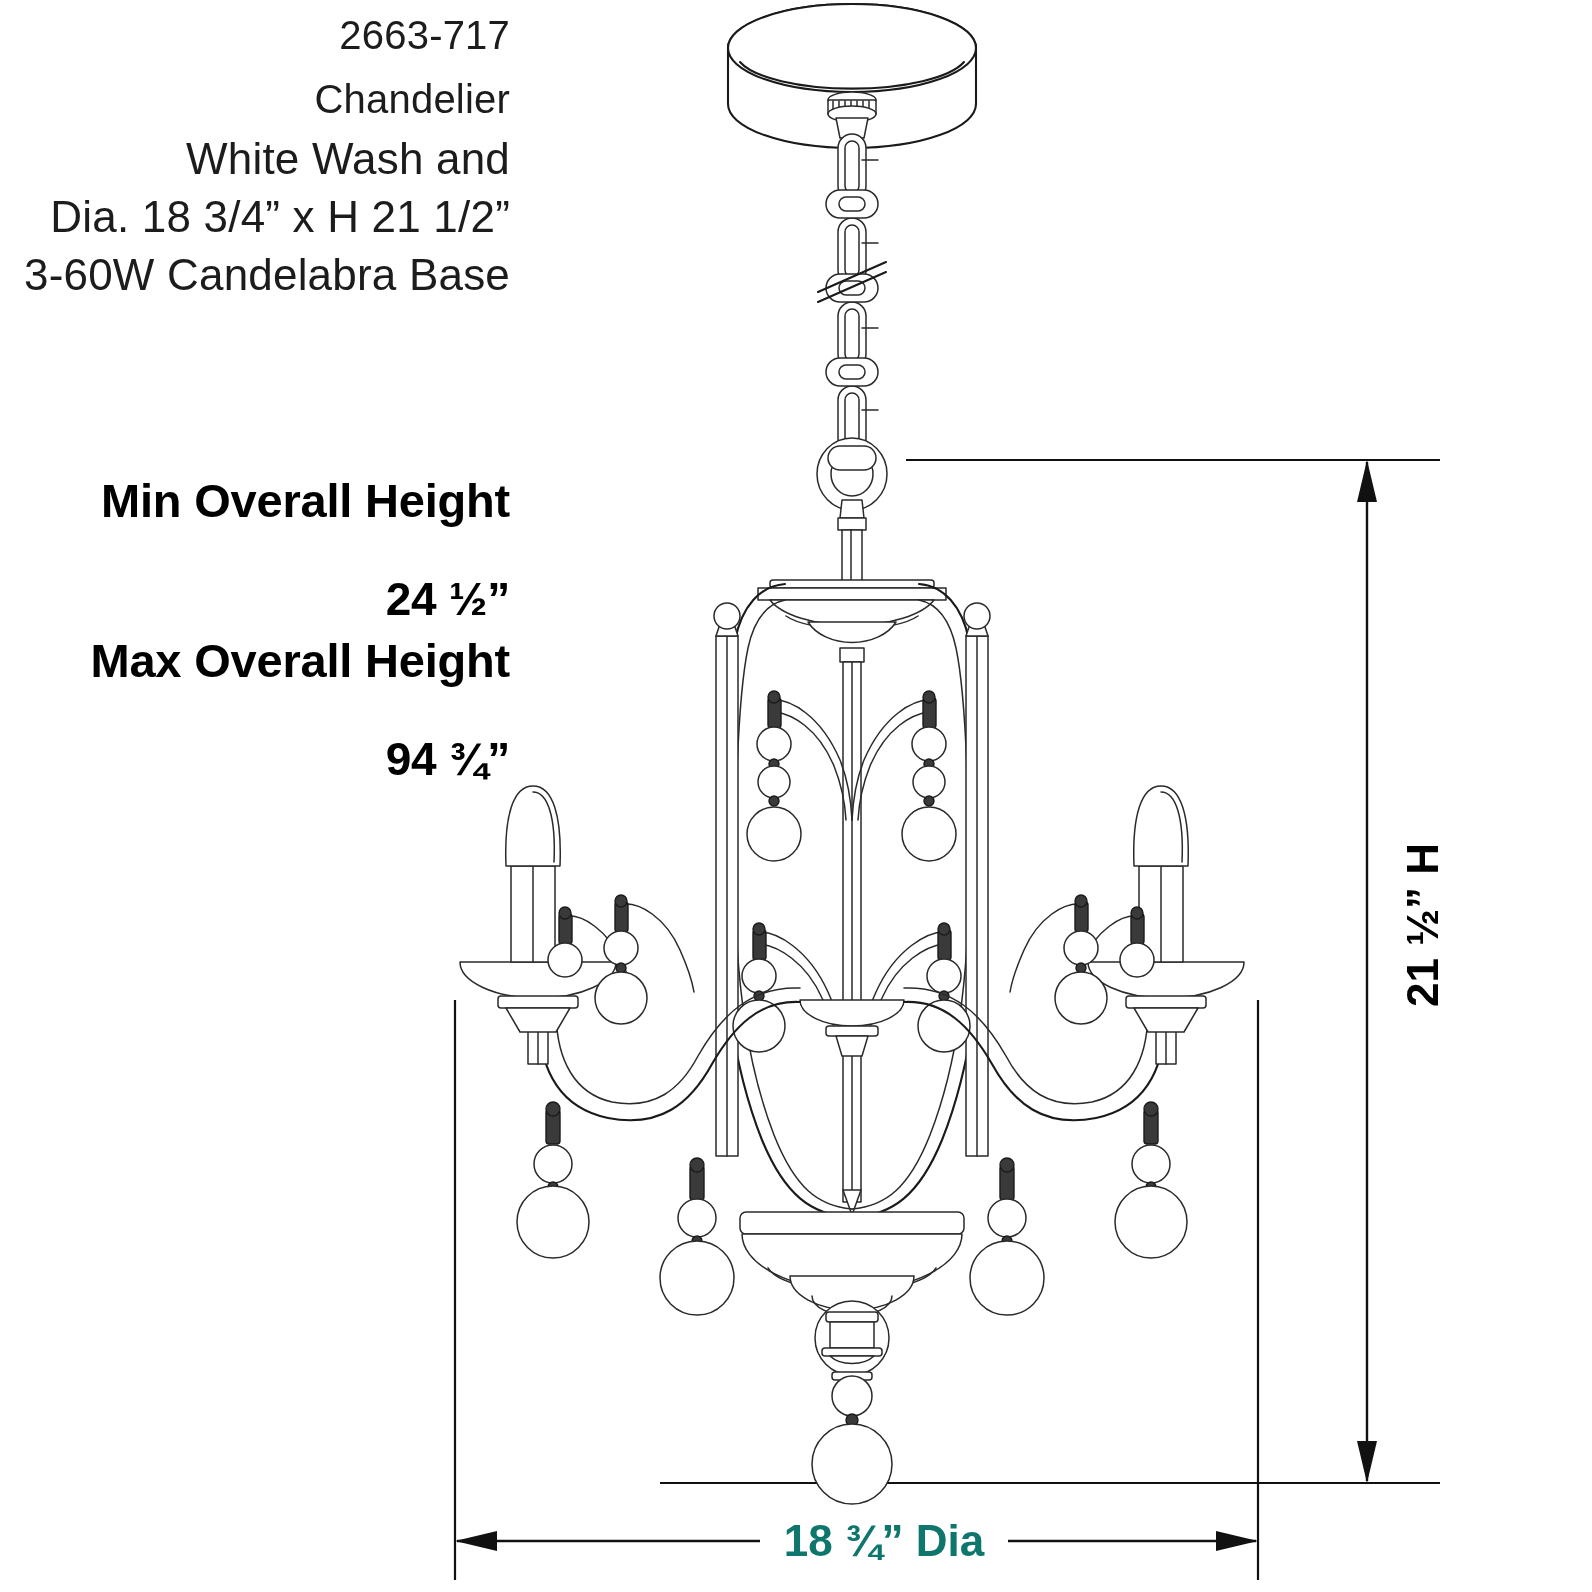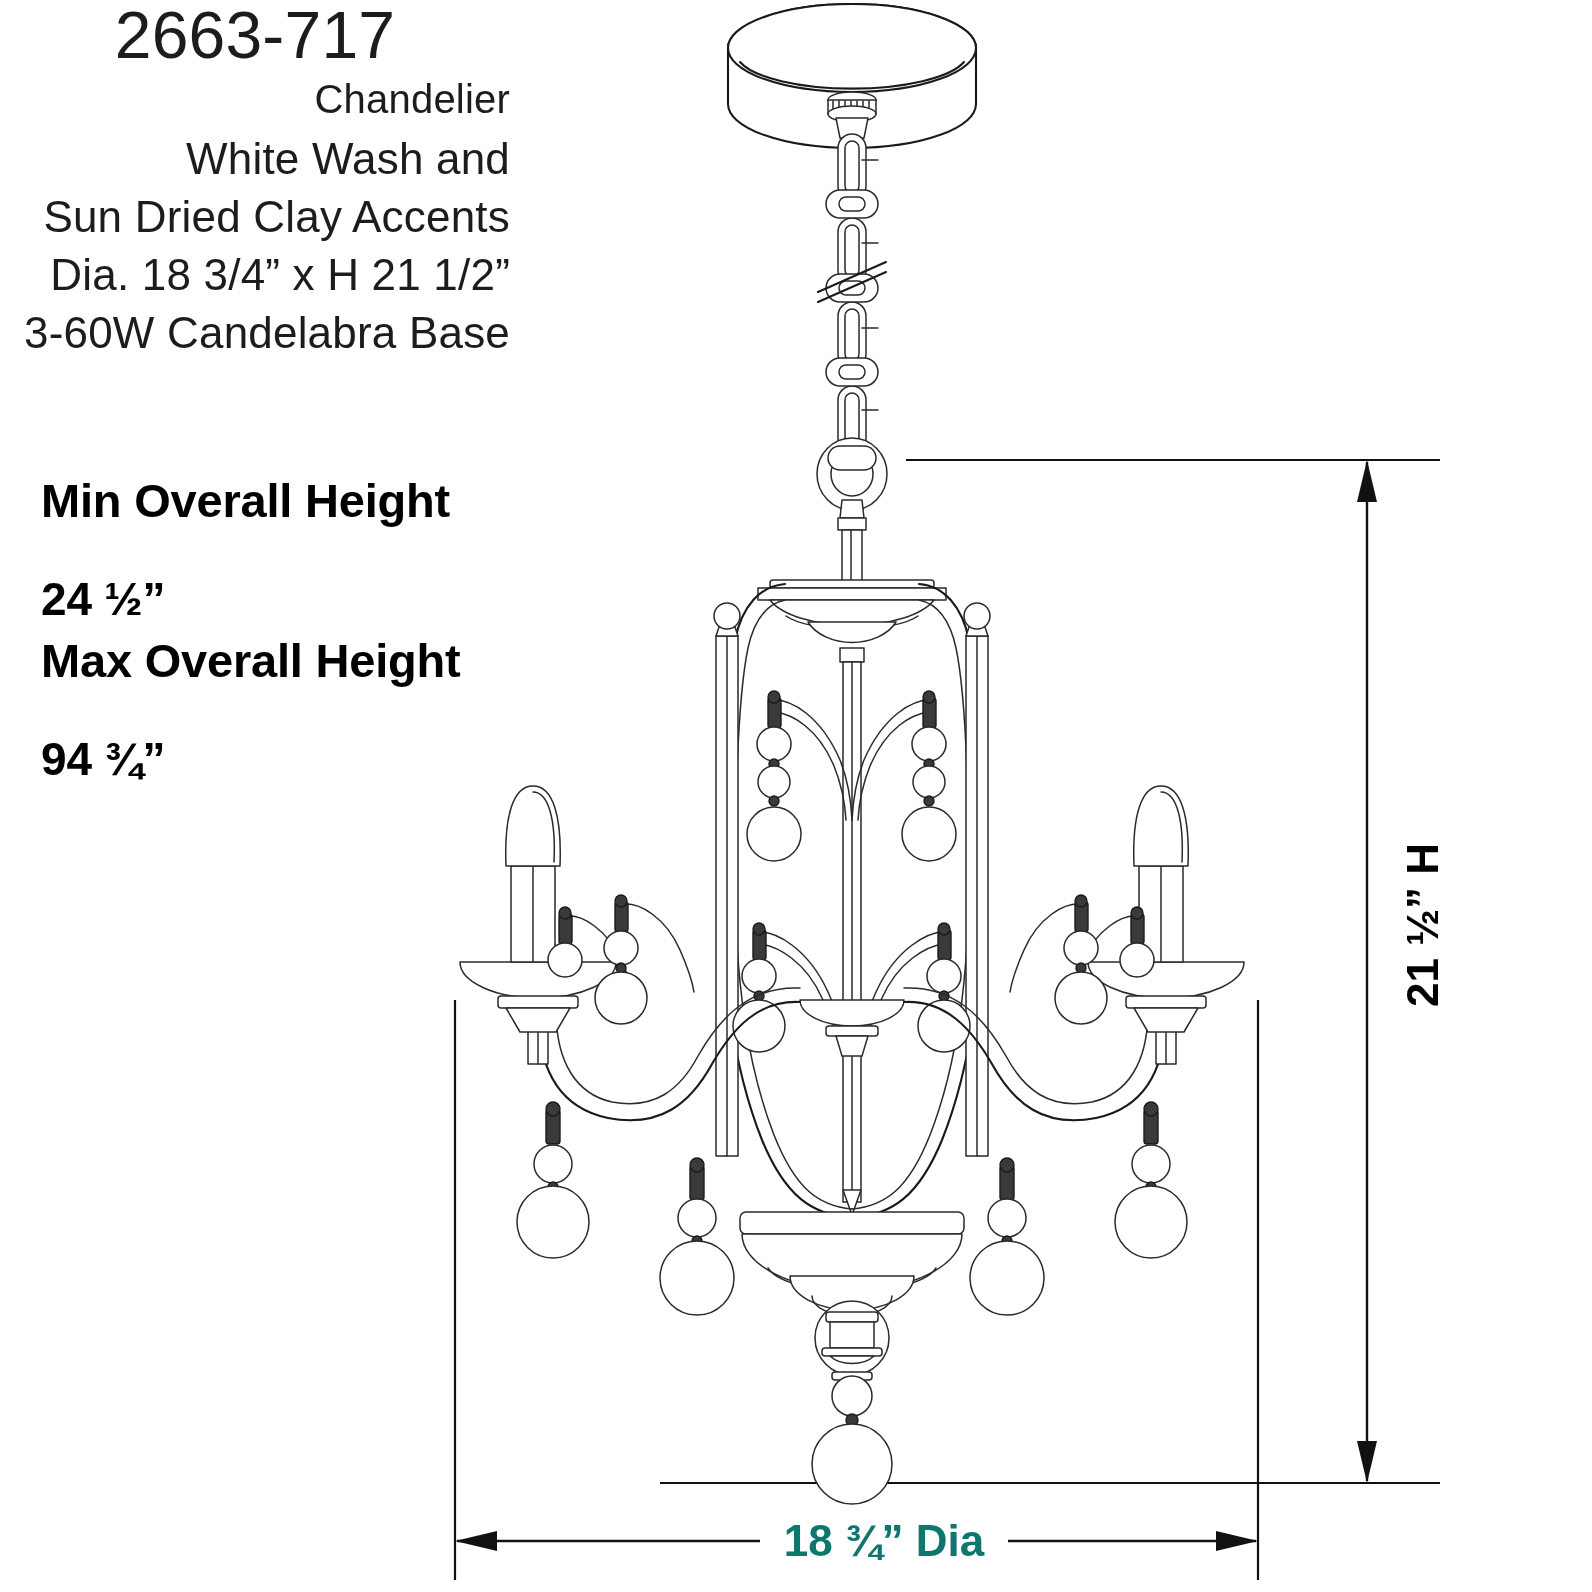--- a/index.html
+++ b/index.html
@@ -11,31 +11,30 @@
 
   
   .spec-header{
     position:absolute;left:0px;top:2px;width:510px;
     text-align:right;
     font-family:"Liberation Sans",sans-serif;
     font-weight:300;color:#1c1c1c;
     letter-spacing:0.2px;
   }
   .spec-header .line{display:block;}
-  .sh-model{font-size:66px;line-height:66px;text-align:center;}
+  .sh-model{font-size:40px;line-height:66px;}
   .sh-type{font-size:40px;line-height:62px;}
   .sh-sub{font-size:44px;line-height:58px;}
 
   .height-block{
     position:absolute;left:0px;top:470px;width:510px;
-    text-align:left;
+    text-align:right;
     font-weight:700;color:#000;
     font-size:47px;line-height:62px;
     letter-spacing:-0.2px;
-    padding-left:41px;
   }
   .height-block .line{display:block;}
   .height-block .val{font-size:46px;margin-top:36px;}
 
   .dim-h-label{
     position:absolute;
     font-weight:700;font-size:44px;color:#0f766e;
     white-space:nowrap;
     transform-origin:50% 50%;
   }
@@ -393,21 +392,20 @@
     <circle class="hw" cx="852" cy="1420" r="6"></circle>
     <circle class="ln-fill-thin" cx="852" cy="1464" r="40"></circle>
   </g>
 
 </svg>
 
 <div class="spec-header">
   <span class="line sh-model">2663-717</span>
   <span class="line sh-type">Chandelier</span>
   <span class="line sh-sub">White Wash and</span>
-  <span class="line sh-sub">Sun Dried Clay Accents</span>
   <span class="line sh-sub">Dia. 18 3/4” x H 21 1/2”</span>
   <span class="line sh-sub">3-60W Candelabra Base</span>
 </div>
 
 <div class="height-block">
   <span class="line">Min Overall Height</span>
   <span class="line val">24 ½”</span>
   <span class="line">Max Overall Height</span>
   <span class="line val">94 ¾”</span>
 </div>

